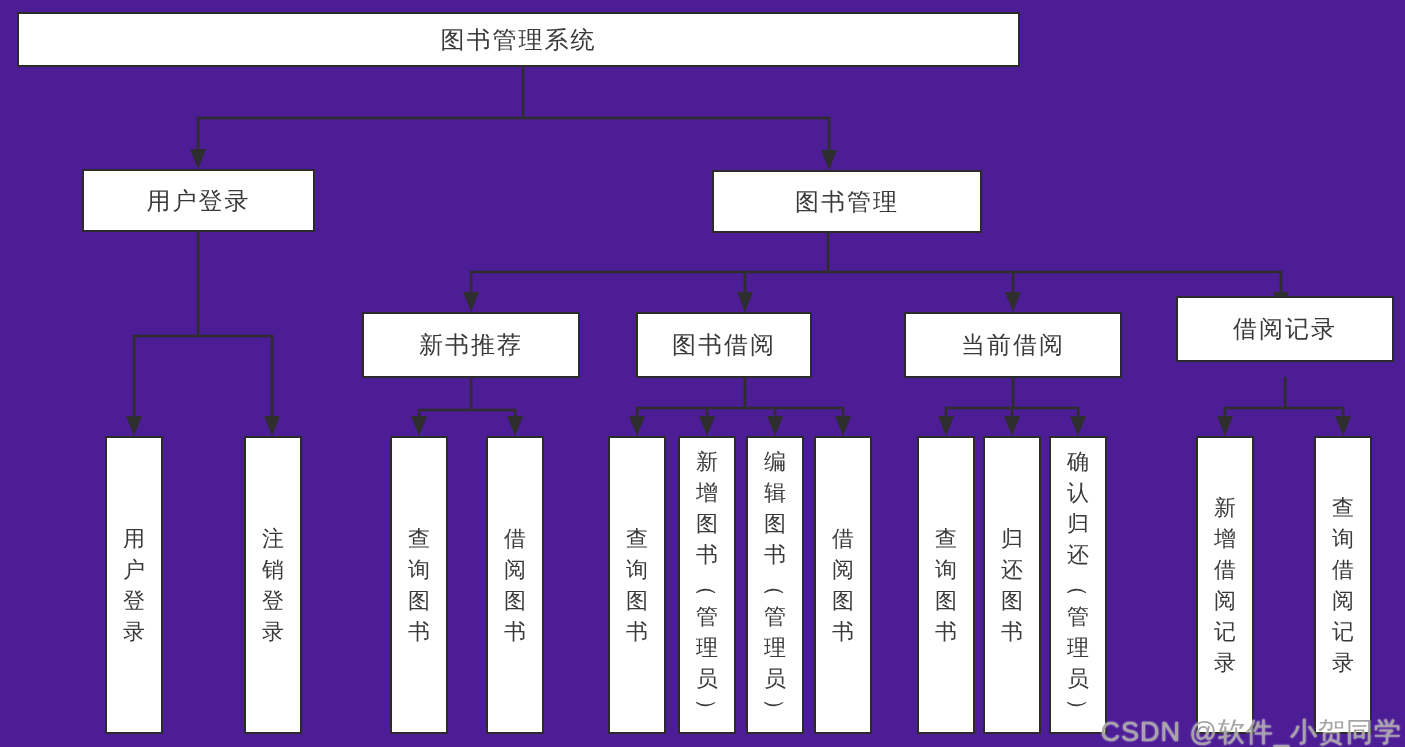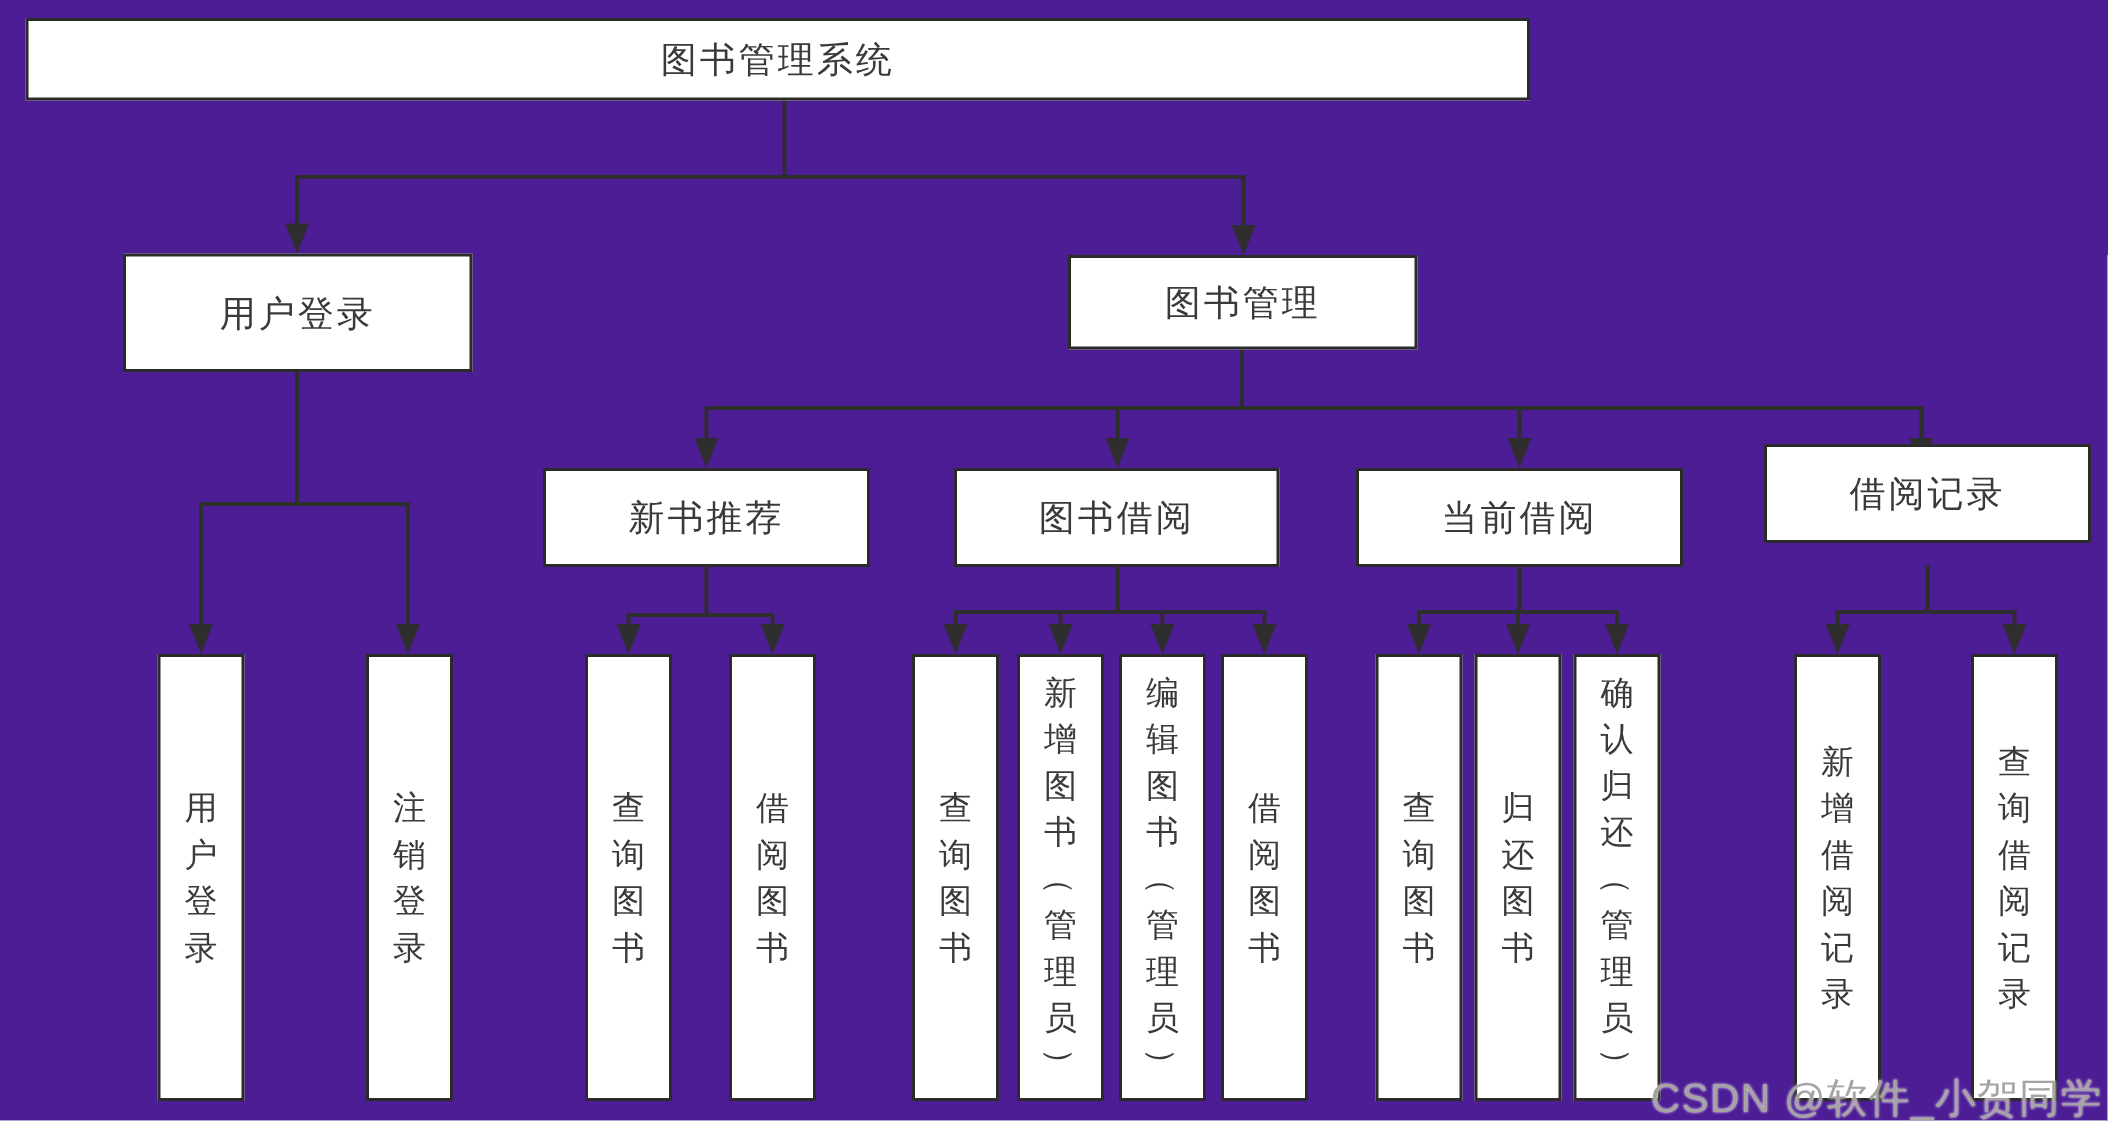--- a/index.html
+++ b/index.html
@@ -67,25 +67,25 @@
       <path d="M938 416L954 416L946 436Z"></path>
       <path d="M1004 416L1020 416L1012 436Z"></path>
       <path d="M1070 416L1086 416L1078 436Z"></path>
       <path d="M1217 416L1233 416L1225 436Z"></path>
       <path d="M1335 416L1351 416L1343 436Z"></path>
     </g>
   </svg>
 
   <div class="node" style="left:17px;top:12px;width:1003px;height:55px;">图书管理系统</div>
 
-  <div class="node" style="left:82px;top:169px;width:233px;height:79px;">用户登录</div>
-  <div class="node" style="left:712px;top:170px;width:233px;height:63px;">图书管理</div>
+  <div class="node" style="left:82px;top:169px;width:233px;height:63px;">用户登录</div>
+  <div class="node" style="left:712px;top:170px;width:270px;height:63px;">图书管理</div>
 
   <div class="node" style="left:362px;top:312px;width:218px;height:66px;font-family:Liberation Mono, monospace;">新书推荐</div>
-  <div class="node" style="left:636px;top:312px;width:217px;height:66px;">图书借阅</div>
+  <div class="node" style="left:636px;top:312px;width:176px;height:66px;">图书借阅</div>
   <div class="node" style="left:904px;top:312px;width:218px;height:66px;">当前借阅</div>
   <div class="node" style="left:1176px;top:296px;width:218px;height:66px;">借阅记录</div>
 
   <div class="leaf vtext" style="left:105px;">
       <span>用</span>
       <span>户</span>
       <span>登</span>
       <span>录</span>
     </div>
   <div class="leaf vtext" style="left:244px;">

